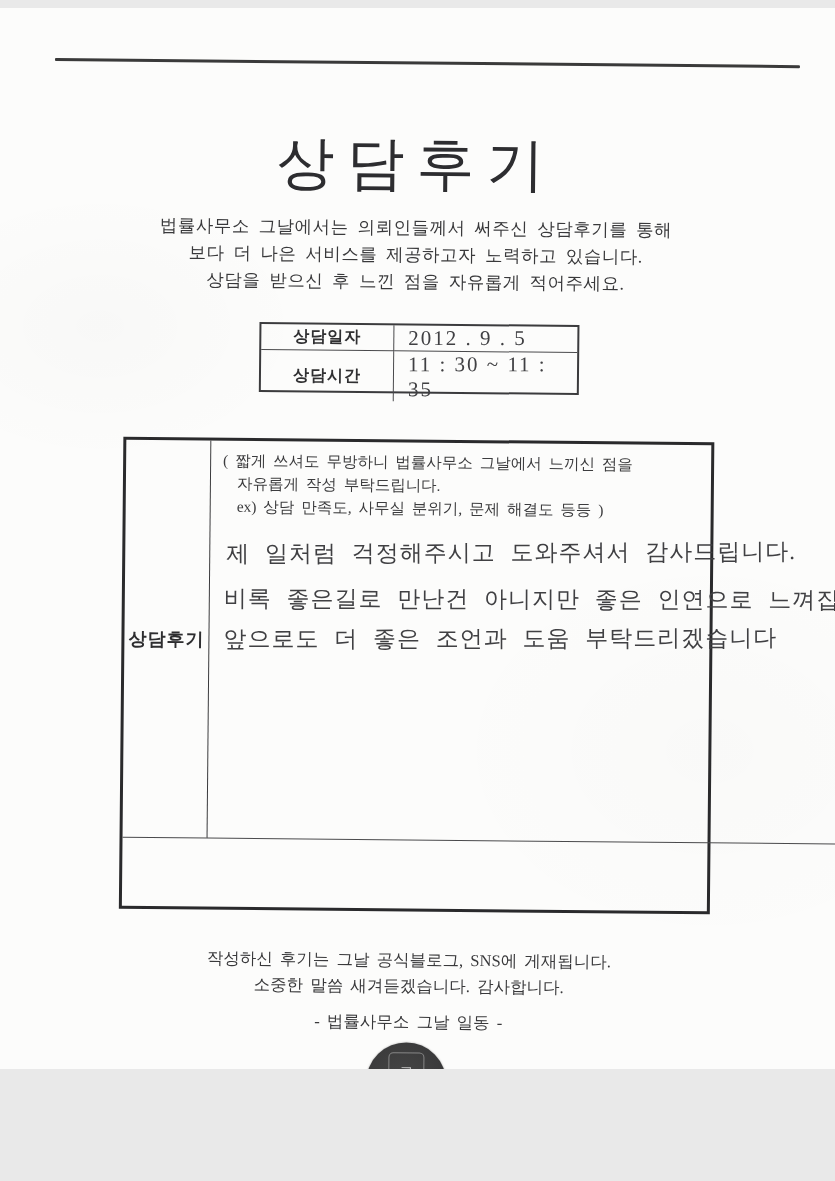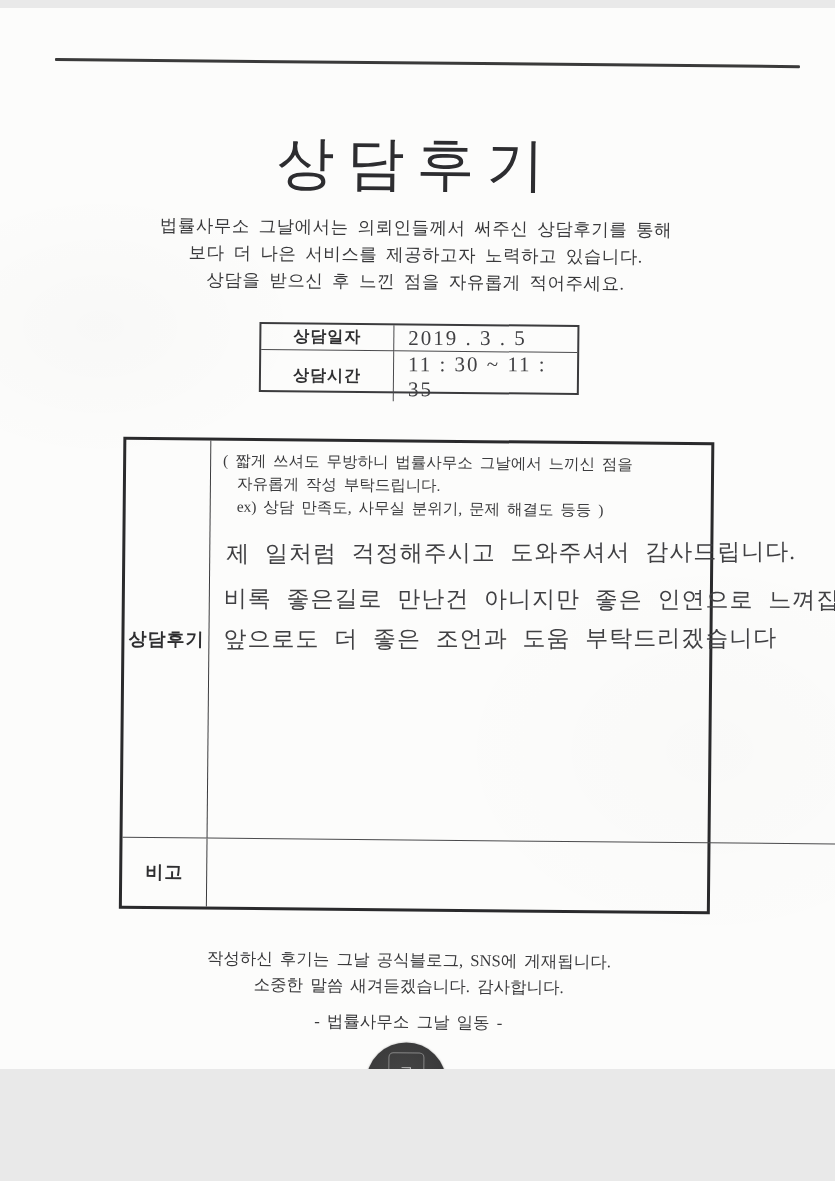--- a/index.html
+++ b/index.html
@@ -144,21 +144,21 @@
 
     <div class="intro">
       <div>법률사무소 그날에서는 의뢰인들께서 써주신 상담후기를 통해</div>
       <div>보다 더 나은 서비스를 제공하고자 노력하고 있습니다.</div>
       <div>상담을 받으신 후 느낀 점을 자유롭게 적어주세요.</div>
     </div>
 
     <div class="meta-table">
       <div class="meta-cell meta-label">상담일자</div>
       <div class="meta-cell meta-value">
-        <span class="hand">2019  .  3 .  5</span>
+        <span class="hand">2012  .  9 .  5</span>
       </div>
       <div class="meta-cell meta-label">상담시간</div>
       <div class="meta-cell meta-value">
         <span class="hand">11   :  30 ~  11 :  35</span>
       </div>
     </div>
 
     <div class="main-table">
       <div class="main-cell cell-label row-top">상담후기</div>
       <div class="main-cell cell-review row-top">
@@ -166,21 +166,20 @@
           <span>( 짧게 쓰셔도 무방하니 법률사무소 그날에서 느끼신 점을</span>
           <span class="indent">자유롭게 작성 부탁드립니다.</span>
           <span class="indent">ex) 상담 만족도, 사무실 분위기, 문제 해결도  등등  )</span>
         </p>
         <div class="hand-lines">
           <div class="hand hand-line l1">제 일처럼 걱정해주시고 도와주셔서 감사드립니다.</div>
           <div class="hand hand-line l2">비록 좋은길로 만난건 아니지만 좋은 인연으로 느껴집니다.</div>
           <div class="hand hand-line l3">앞으로도 더 좋은 조언과 도움 부탁드리겠습니다</div>
         </div>
       </div>
-      <div class="main-cell cell-label">비고</div>
       <div class="main-cell cell-remarks"></div>
     </div>
 
     <div class="footer-note">
       <div>작성하신 후기는 그날 공식블로그, SNS에 게재됩니다.</div>
       <div>소중한 말씀 새겨듣겠습니다. 감사합니다.</div>
     </div>
 
     <div class="signoff">- 법률사무소 그날 일동 -</div>
 

